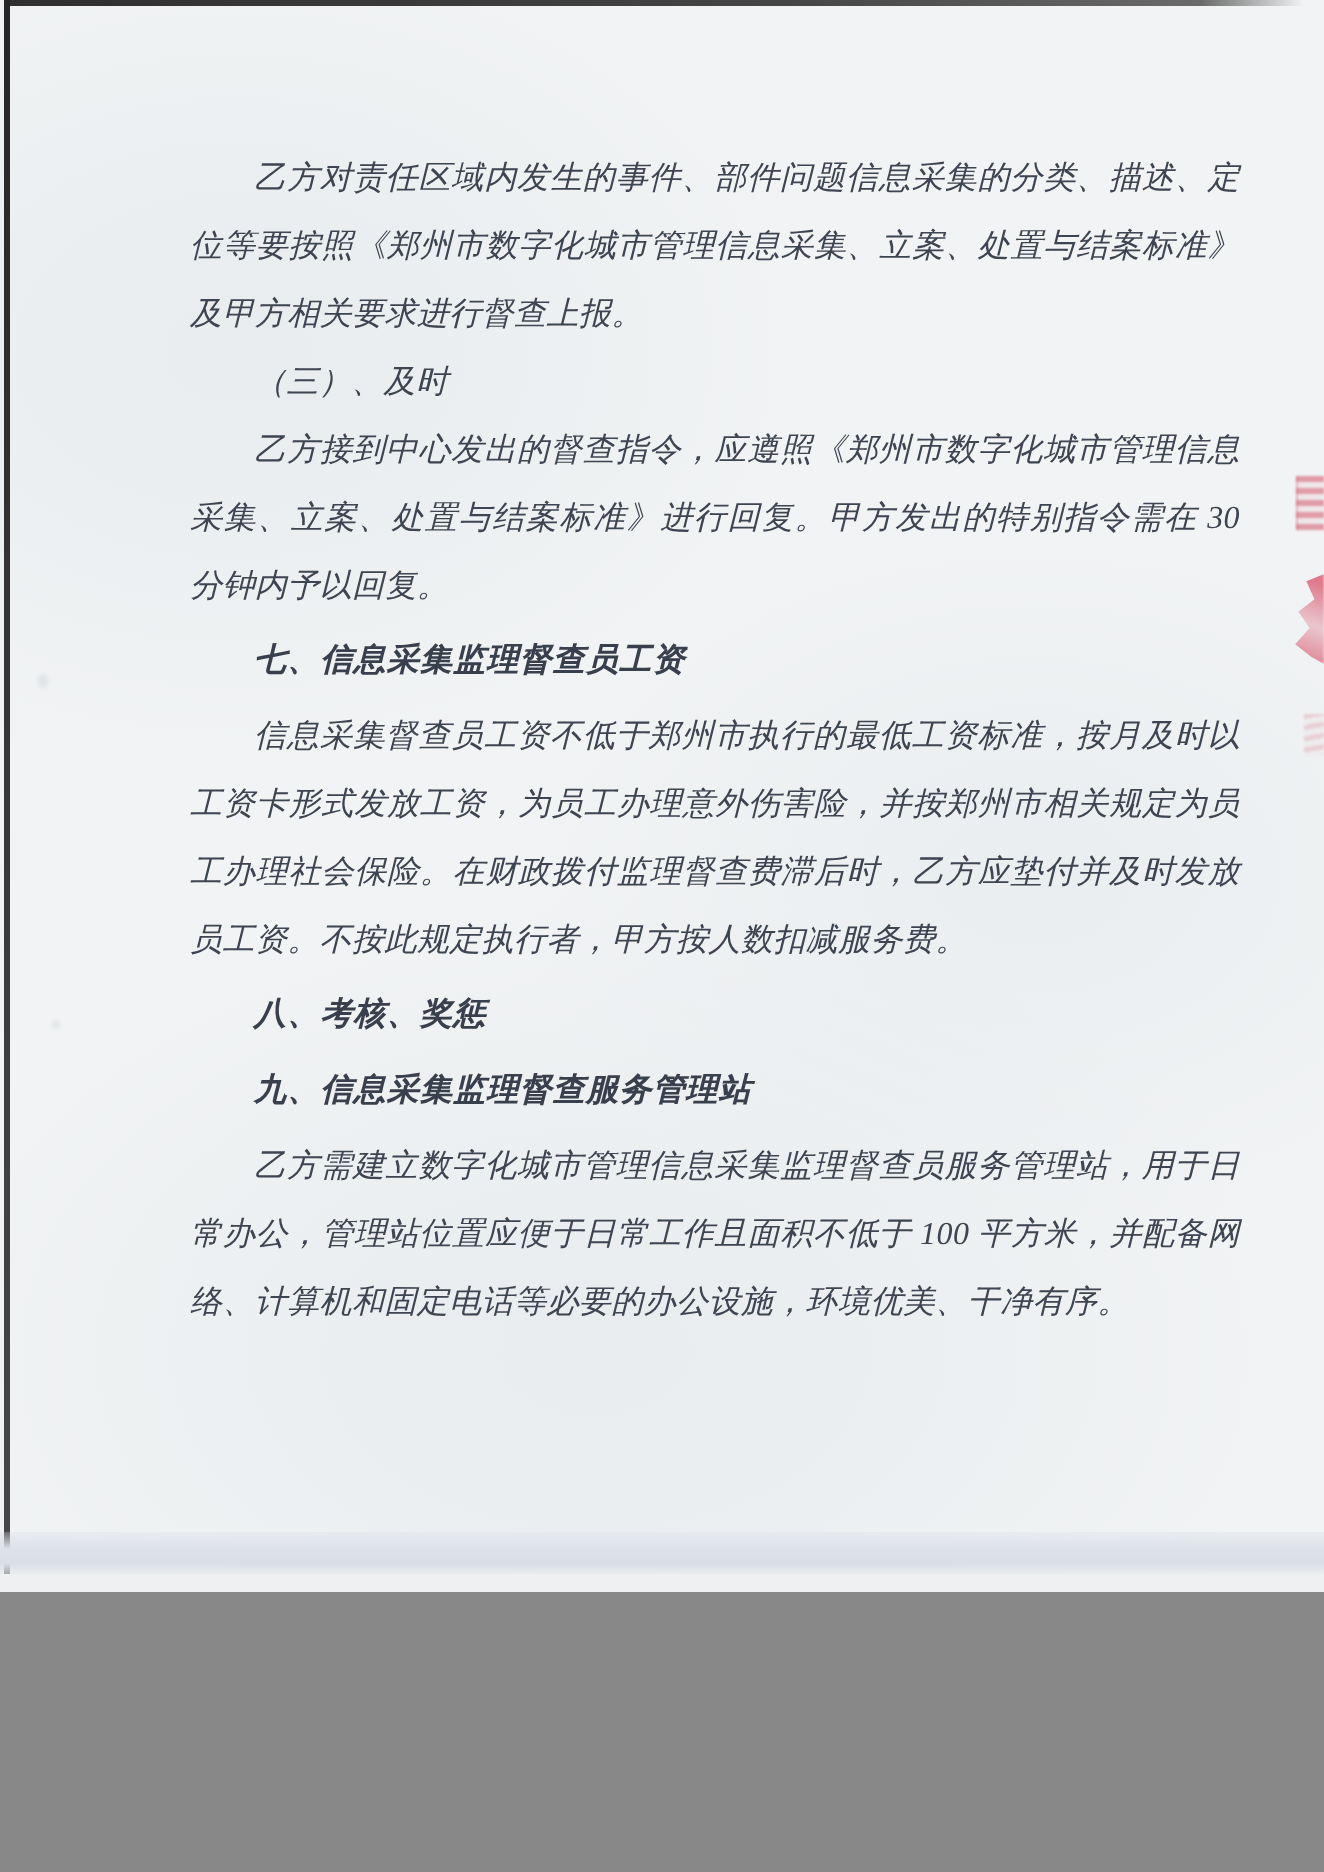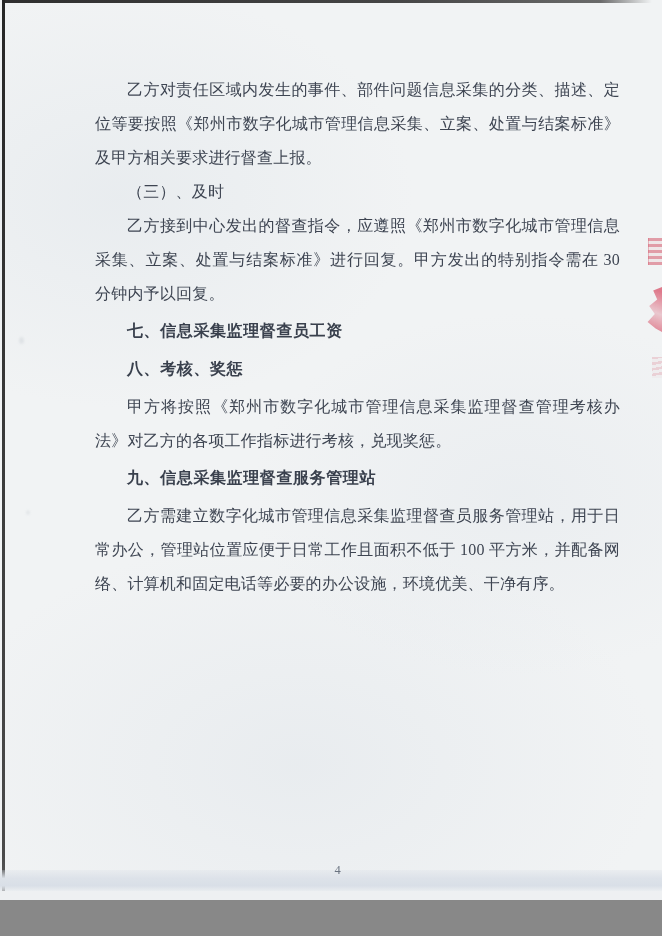--- a/index.html
+++ b/index.html
@@ -1,26 +1,27 @@
 <!DOCTYPE html>
 <html><head>
 <meta charset="utf-8">
 <style>
   html,body { margin:0; padding:0; background:#888; }
   .scan {
     position:relative;
-    width:662px; height:900px;
+    width:662px; height:796px;
     margin:0 auto;
     overflow:hidden;
     background:
       radial-gradient(ellipse 420px 300px at 18% 22%, rgba(222,228,233,.45), transparent 70%),
       radial-gradient(ellipse 380px 260px at 78% 55%, rgba(225,230,235,.40), transparent 70%),
       radial-gradient(ellipse 500px 320px at 45% 85%, rgba(219,225,231,.38), transparent 72%),
       #f1f3f4;
     font-family:"Liberation Serif","DejaVu Serif",serif;
+    font-style:italic;
   }
   
   .edge-top {
     position:absolute; top:0; left:4px; height:3px; width:648px;
     background:linear-gradient(90deg,#2f2f2f 0%,#454545 60%,#6a6a6a 92%,transparent 100%);
   }
   .edge-left {
     position:absolute; top:0; left:2px; width:3px; height:930px;
     background:linear-gradient(180deg,#262626,#3d3d3d 55%,#4a4a4a 92%,#777);
   }
@@ -93,20 +94,20 @@
   <div class="seal seal-3"></div>
 
   <div class="smudge smudge-1"></div>
   <div class="smudge smudge-2"></div>
 
   <div class="content" id="doc-content">
       <p class="body">乙方对责任区域内发生的事件、部件问题信息采集的分类、描述、定位等要按照《郑州市数字化城市管理信息采集、立案、处置与结案标准》及甲方相关要求进行督查上报。</p>
       <p class="body">（三）、及时</p>
       <p class="body">乙方接到中心发出的督查指令，应遵照《郑州市数字化城市管理信息采集、立案、处置与结案标准》进行回复。甲方发出的特别指令需在 30 分钟内予以回复。</p>
       <p class="heading">七、信息采集监理督查员工资</p>
+      <p class="body">信息采集督查员工资不低于郑州市执行的最低工资标准，按月及时以工资卡形式发放工资，为员工办理意外伤害险，并按郑州市相关规定为员工办理社会保险。在财政拨付监理督查费滞后时，乙方应垫付并及时发放员工资。不按此规定执行者，甲方按人数扣减服务费。</p>
       <p class="heading">八、考核、奖惩</p>
-      <p class="body">甲方将按照《郑州市数字化城市管理信息采集监理督查管理考核办法》对乙方的各项工作指标进行考核，兑现奖惩。</p>
       <p class="heading">九、信息采集监理督查服务管理站</p>
       <p class="body">乙方需建立数字化城市管理信息采集监理督查员服务管理站，用于日常办公，管理站位置应便于日常工作且面积不低于 100 平方米，并配备网络、计算机和固定电话等必要的办公设施，环境优美、干净有序。</p>
     </div>
 
   <div class="page-number">4</div>
 </div>
 
 </body></html>

